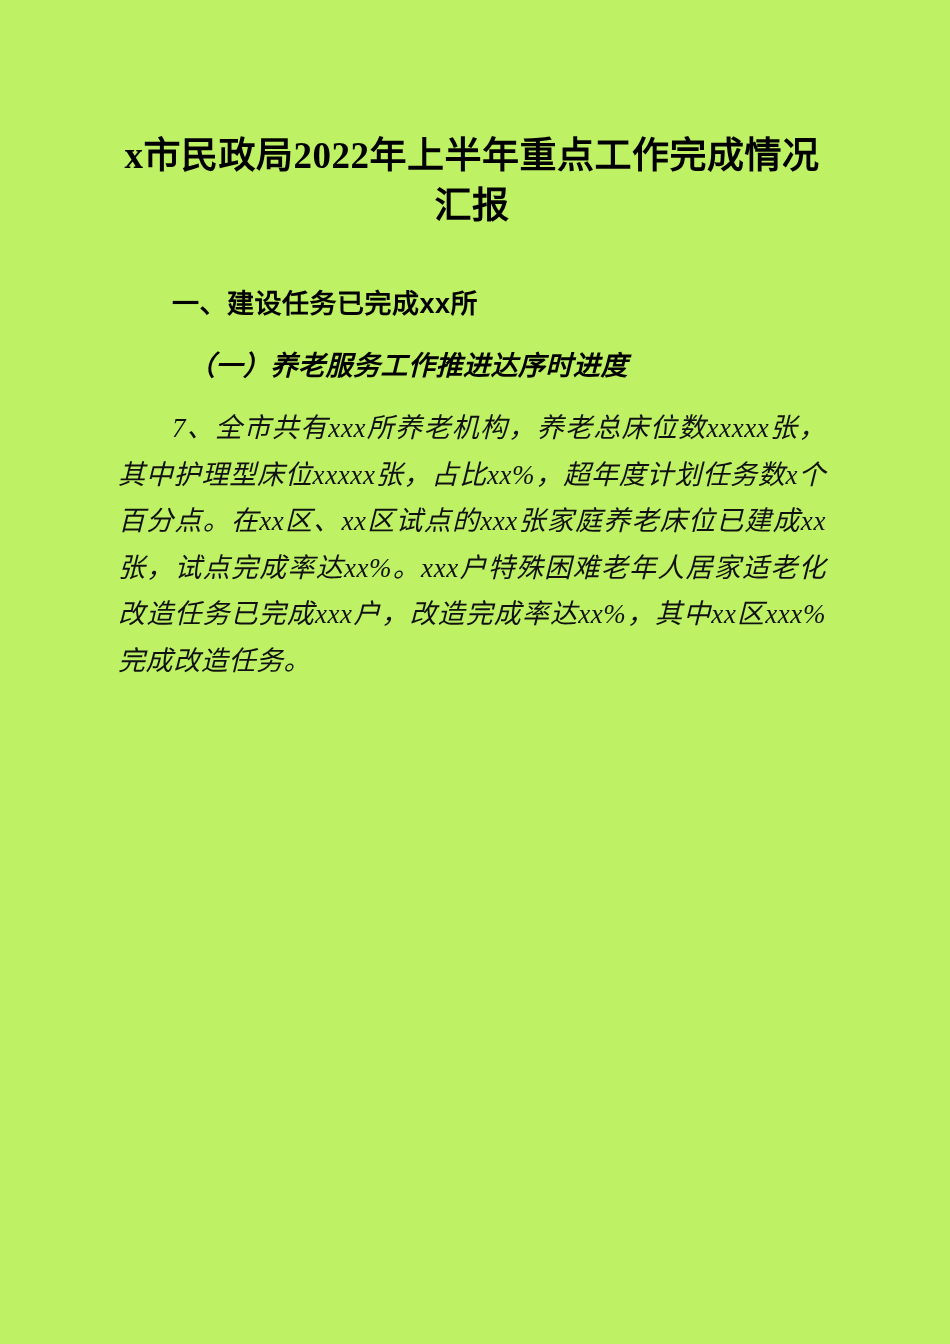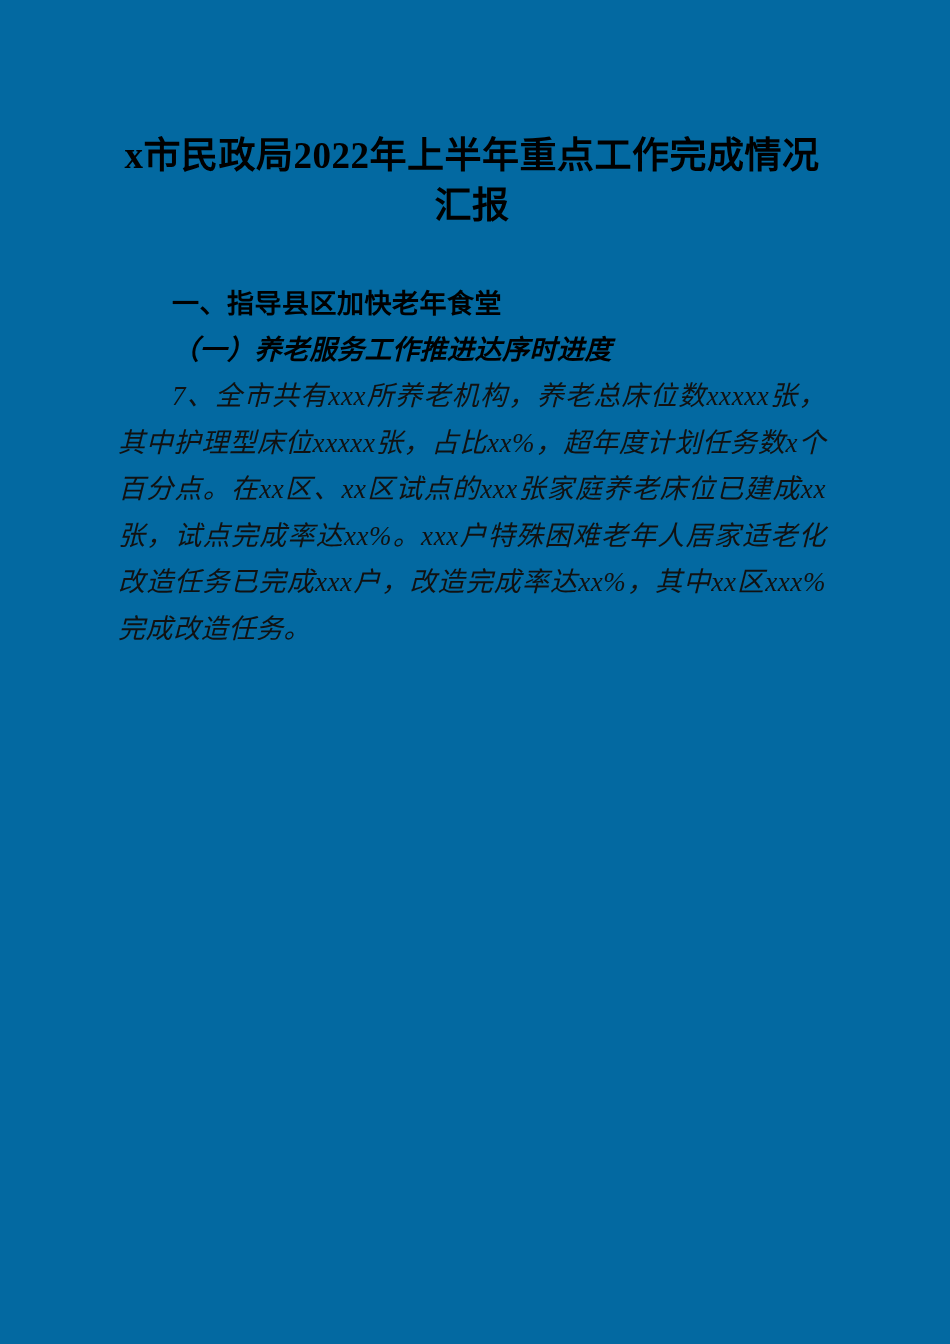--- a/index.html
+++ b/index.html
@@ -6,21 +6,21 @@
   html, body {
     margin: 0;
     padding: 0;
     background: #ffffff;
   }
 
   .page {
     position: relative;
     width: 950px;
     height: 1344px;
-    background: #0369a1;
+    background: #bef264;
     margin: 0 auto;
     overflow: hidden;
     box-sizing: border-box;
   }
 
   .content {
     position: absolute;
     left: 118px;
     top: 0;
     width: 708px;
@@ -54,21 +54,21 @@
     word-break: break-all;
   }
 
   
   .h2-heading {
     font-family: "Liberation Serif", "DejaVu Serif", serif;
     font-style: italic;
     font-size: 27px;
     line-height: 46px;
     color: #000000;
-    margin: 0;
+    margin: 16px;
     text-indent: 2em;
     letter-spacing: 0.5px;
     word-break: break-all;
   }
 
   
   .body-para {
     font-family: "Liberation Serif", "DejaVu Serif", serif;
     font-style: italic;
     font-size: 27px;
@@ -87,21 +87,21 @@
   }
 </style>
 </head>
 <body>
 
 <div class="page">
   <div class="content">
 
     <h1 class="doc-title">x市民政局2022年上半年重点工作完成情况汇报</h1>
 
-    <h2 class="h1-heading">一、指导县区加快老年食堂</h2>
+    <h2 class="h1-heading">一、建设任务已完成xx所</h2>
 
     <h3 class="h2-heading">（一）养老服务工作推进达序时进度</h3>
 
 
     <p class="body-para">7、全市共有xxx所养老机构，养老总床位数xxxxx张，其中护理型床位xxxxx张，占比xx%，超年度计划任务数x个百分点。在xx区、xx区试点的xxx张家庭养老床位已建成xx张，试点完成率达xx%。xxx户特殊困难老年人居家适老化改造任务已完成xxx户，改造完成率达xx%，其中xx区xxx%完成改造任务。</p>
 
 
   </div>
 </div>
 

